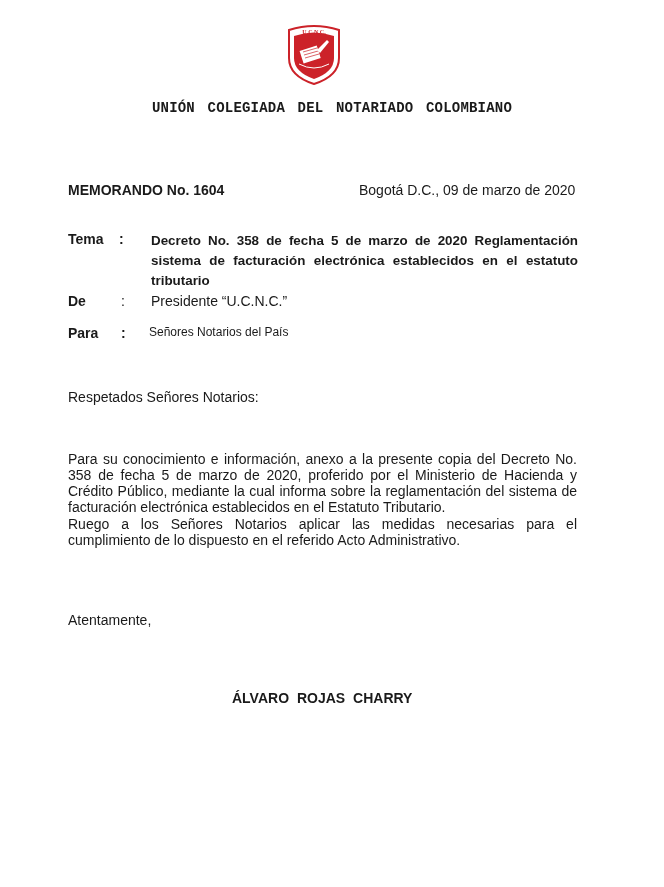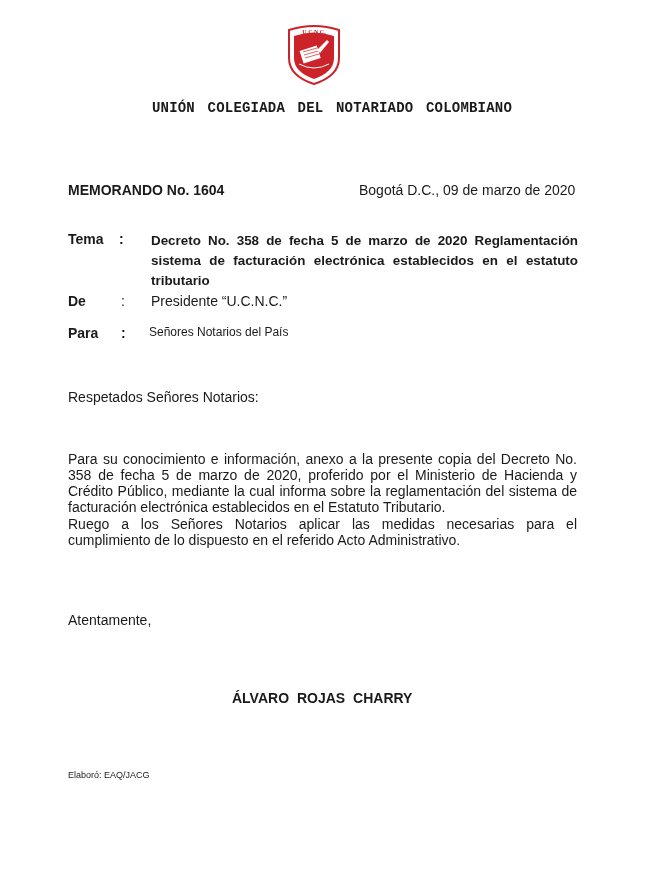--- a/index.html
+++ b/index.html
@@ -80,17 +80,13 @@
 
 <div class="abs greeting">Respetados Señores Notarios:</div>
 
 <div class="abs body-p p1">Para su conocimiento e información, anexo a la presente copia del Decreto No. 358 de fecha 5 de marzo de 2020, proferido por el Ministerio de Hacienda y Crédito Público, mediante la cual informa sobre la reglamentación del sistema de facturación electrónica establecidos en el Estatuto Tributario.</div>
 <div class="abs body-p p2">Ruego a los Señores Notarios aplicar las medidas necesarias para el cumplimiento de lo dispuesto en el referido Acto Administrativo.</div>
 
 <div class="abs closing">Atentamente,</div>
 <div class="abs signer">ÁLVARO  ROJAS  CHARRY</div>
 
 <div class="abs footer">
-  <div class="footer-row">
-    <span>Elaboró:</span>
-    <span>EAQ/JACG</span>
-  </div>
 </div>
 
 </body></html>

